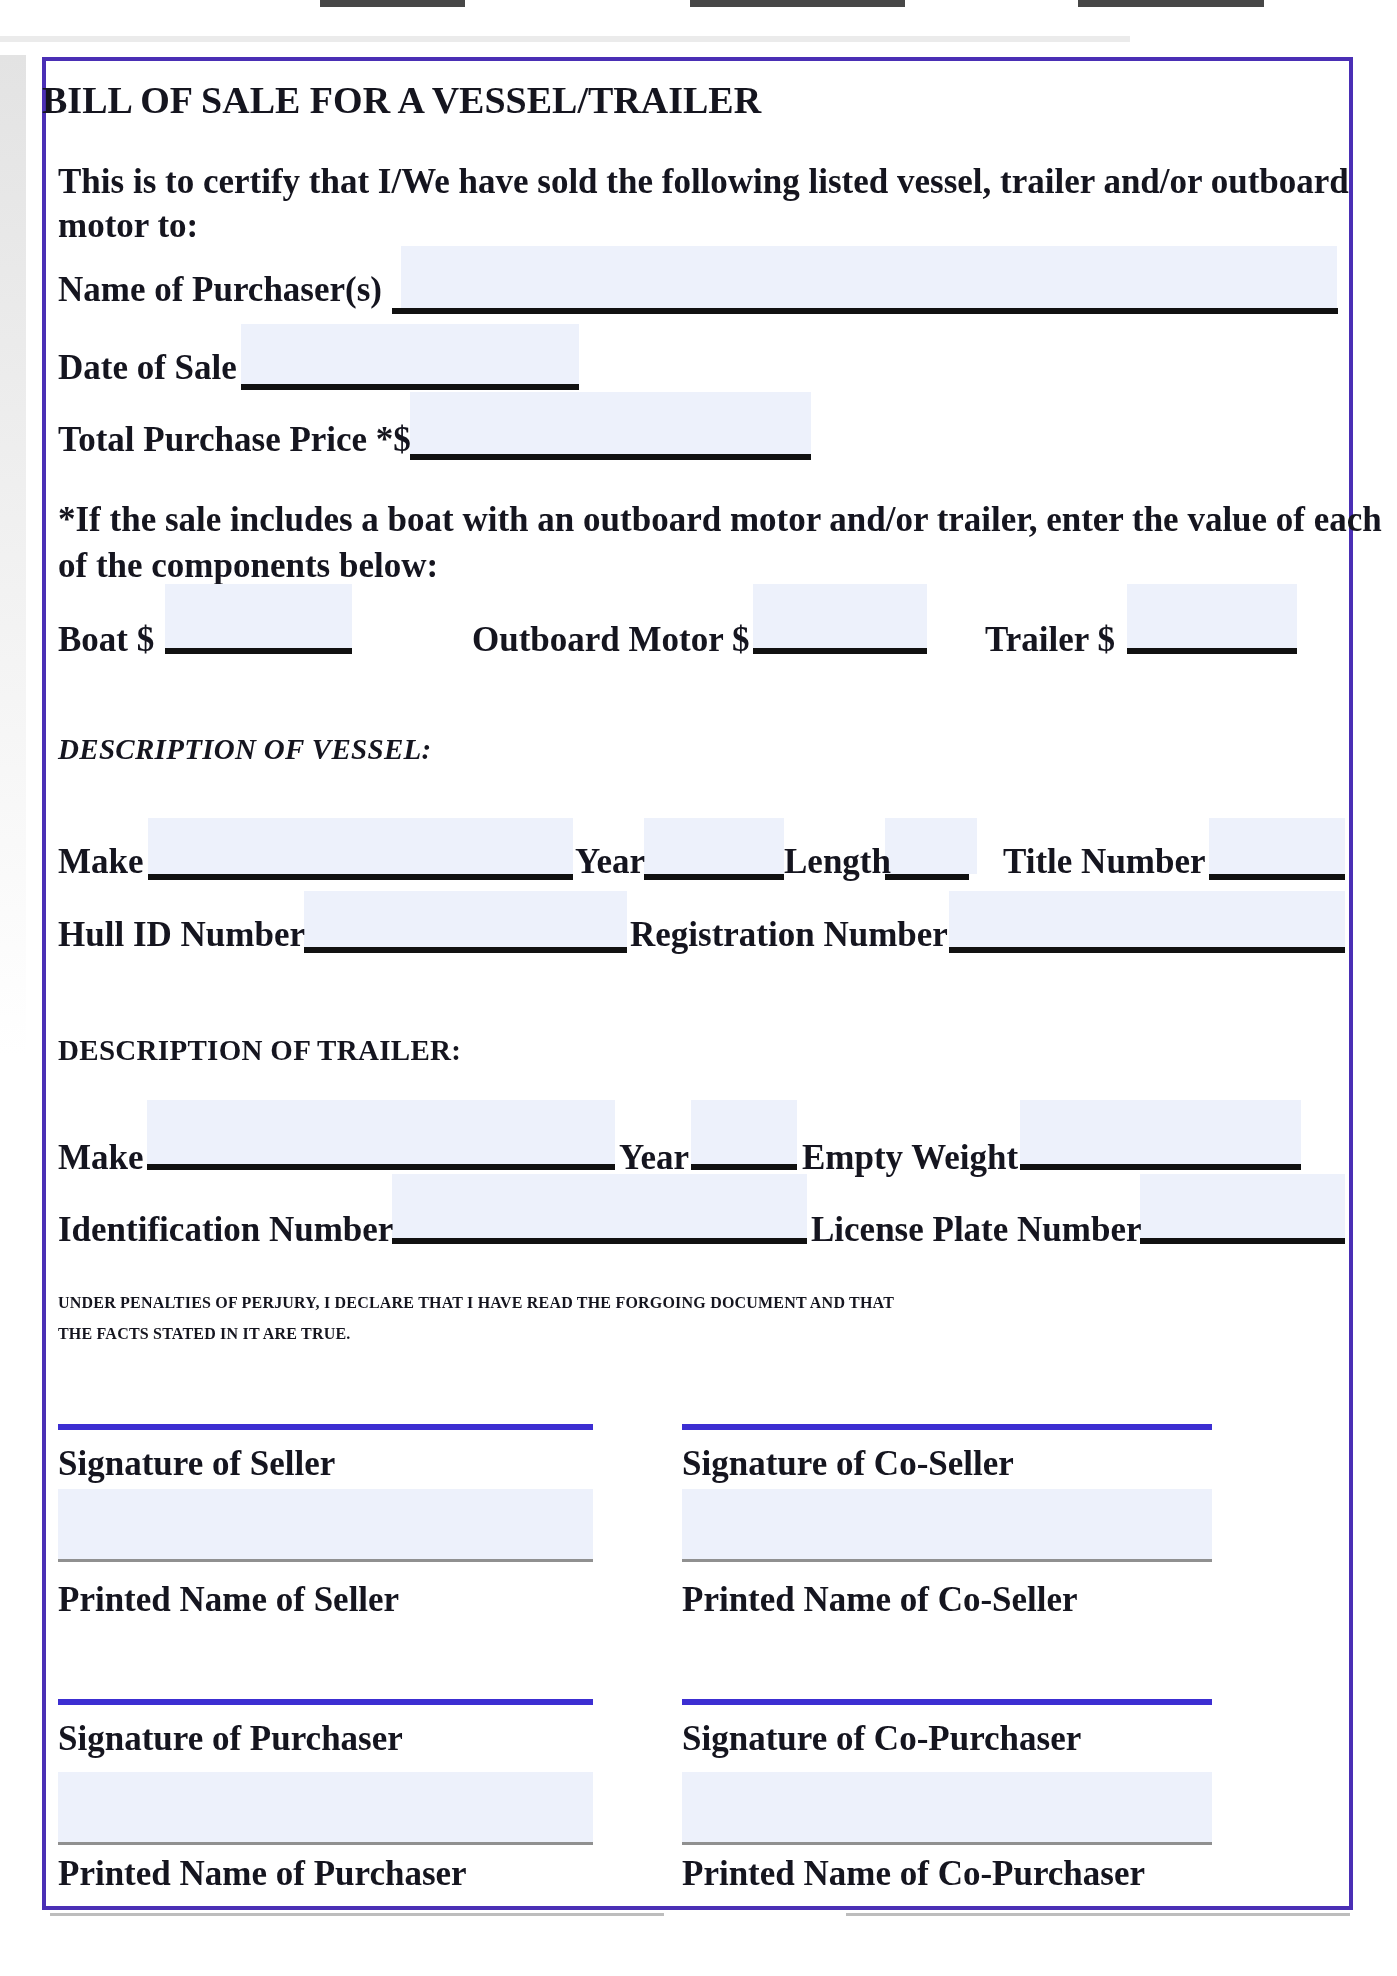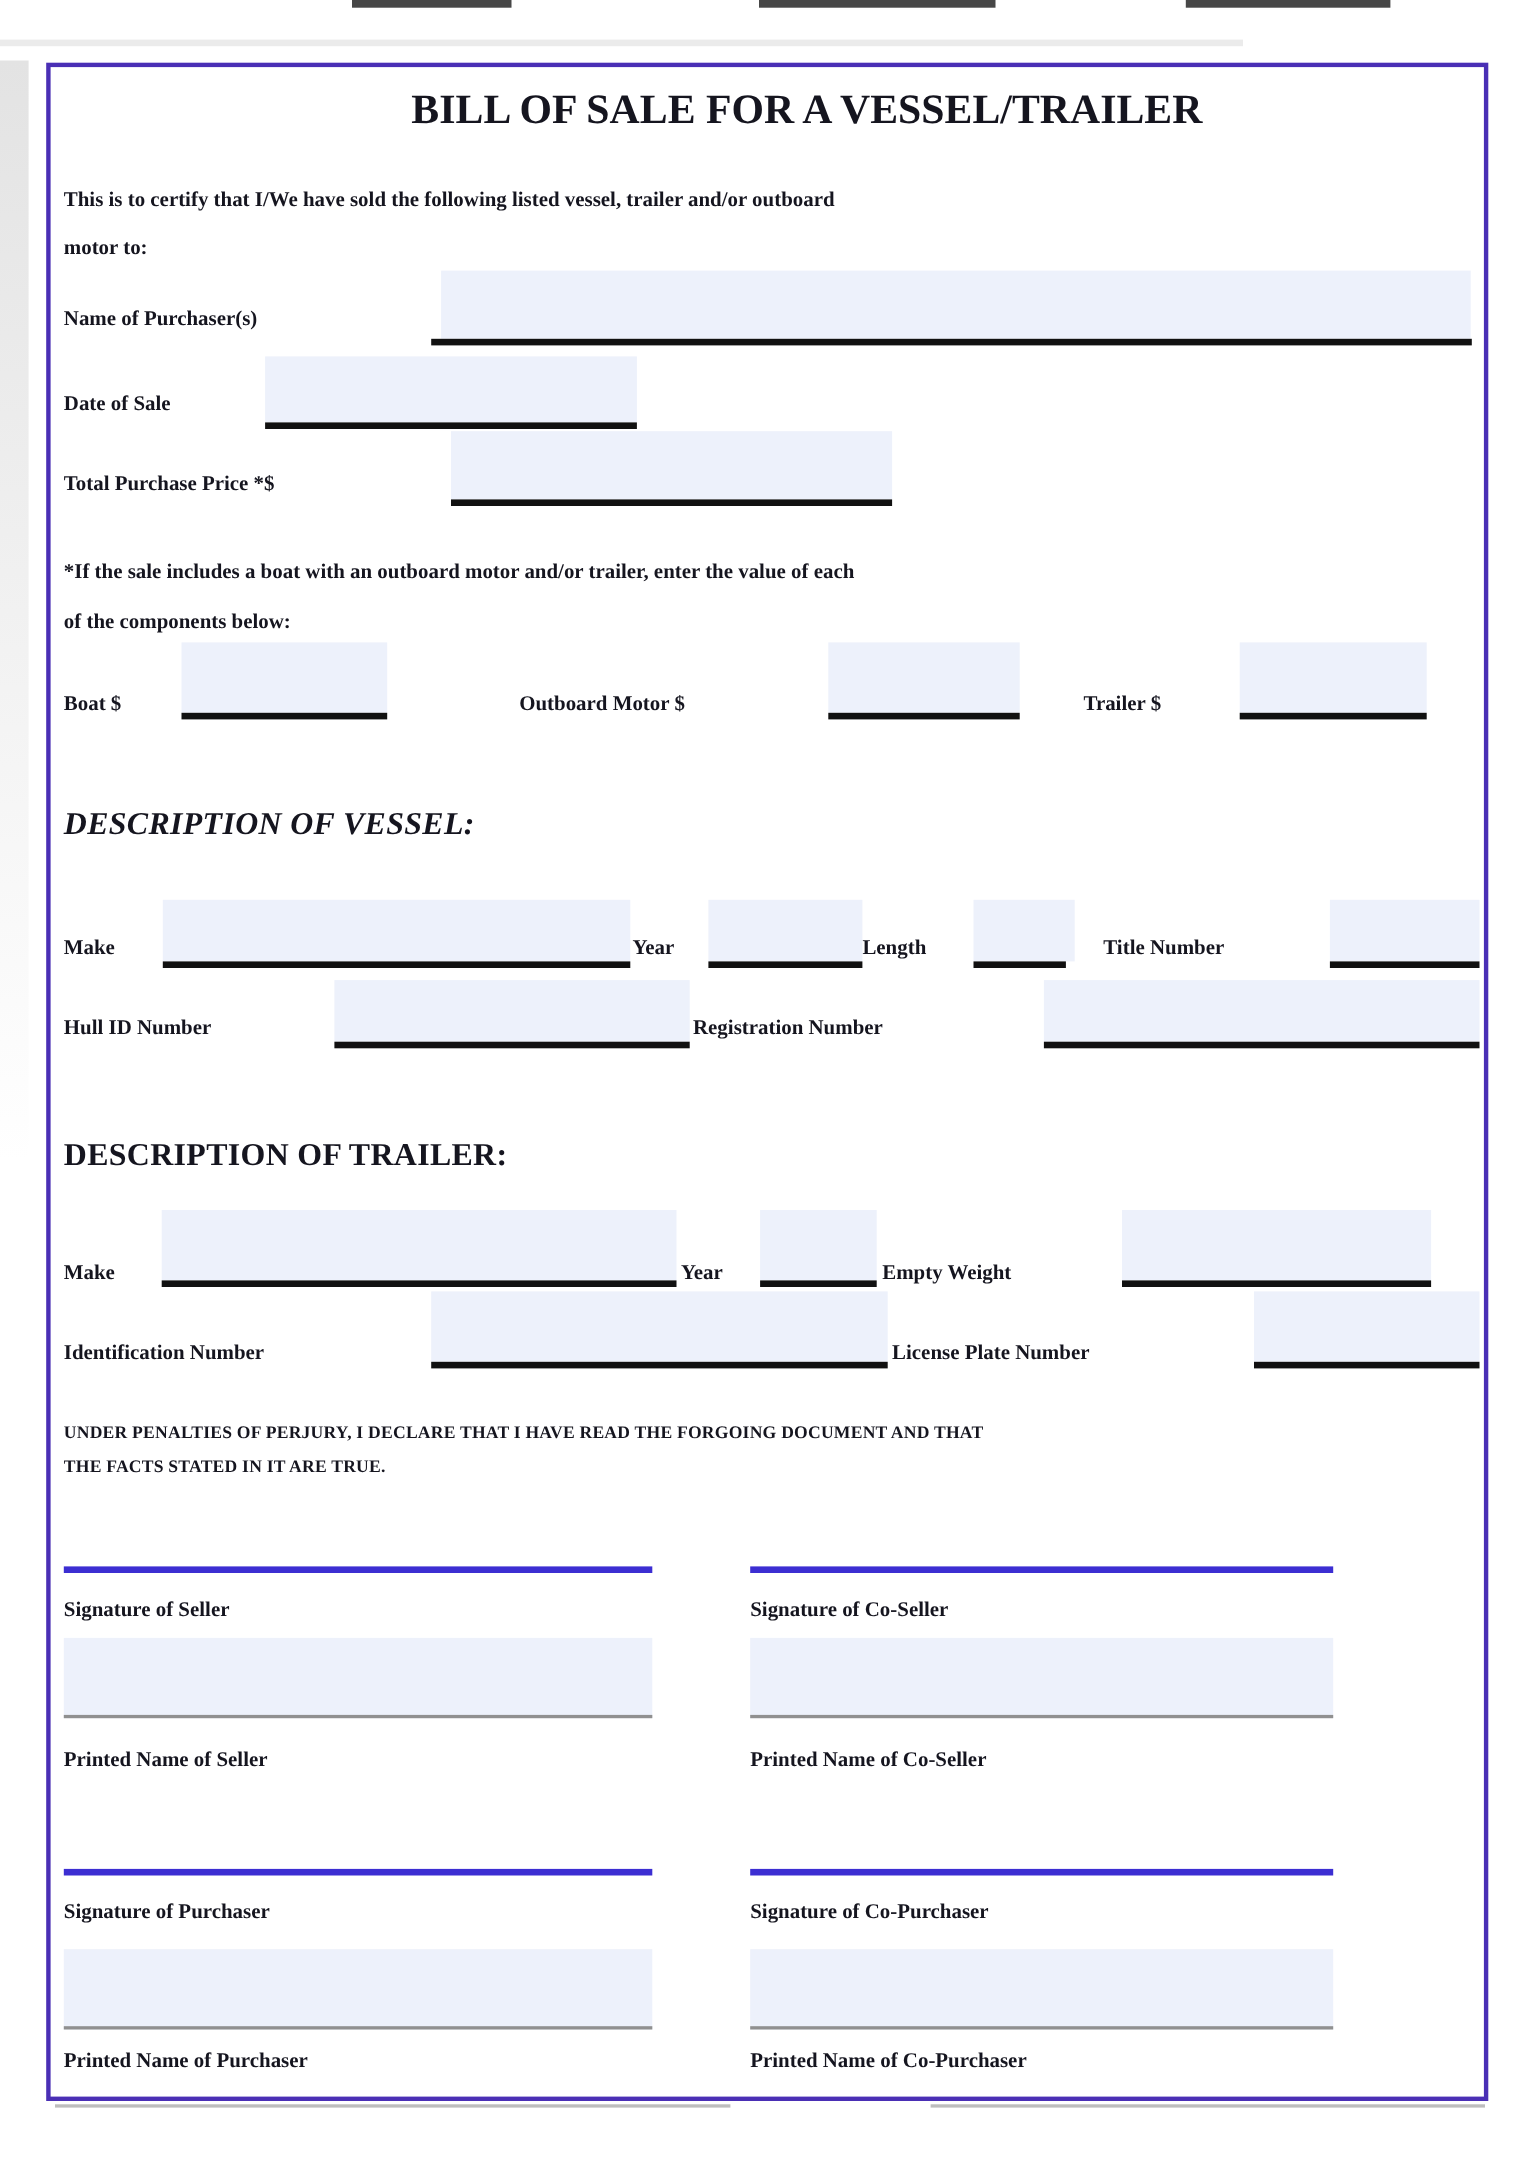--- a/index.html
+++ b/index.html
@@ -15,23 +15,23 @@
   .artifact{position:absolute;top:0;height:7px;background:#474747;}
   .topband{position:absolute;left:0;top:36px;width:1130px;height:6px;background:#ebebeb;}
   .leftshadow{position:absolute;left:0;top:55px;width:26px;height:1000px;
     background:linear-gradient(to bottom,#e3e3e3,rgba(250,250,250,0));}
   .border-box{
     position:absolute;left:42px;top:57px;width:1303px;height:1845px;
     border:4px solid #4a2fb5;background:transparent;
   }
   .title{
     position:absolute;left:42px;top:78px;width:1311px;
-    text-align:center;font-size:38px;line-height:44px;white-space:nowrap;margin-left:36px;
+    text-align:left;font-size:38px;line-height:44px;white-space:nowrap;
   }
-  .lbl{position:absolute;font-size:19px;line-height:36px;white-space:nowrap;}
+  .lbl{position:absolute;font-size:35px;line-height:36px;white-space:nowrap;}
   .heading{position:absolute;font-size:29px;line-height:36px;white-space:nowrap;letter-spacing:0.3px;}
   .perjury{position:absolute;font-size:16px;line-height:30px;white-space:nowrap;letter-spacing:0.2px;}
   .fbox{position:absolute;background:#edf1fb;cursor:text;}
   .ul{position:absolute;height:6px;background:#111111;}
   .sigline{position:absolute;height:6px;background:#3c2ed2;}
   .sigbox{position:absolute;background:#edf1fb;border-bottom:3px solid #909090;cursor:text;}
   .shadowline{position:absolute;top:1913px;height:3px;background:#bdbdbd;}
 </style>
 </head>
 <body>

